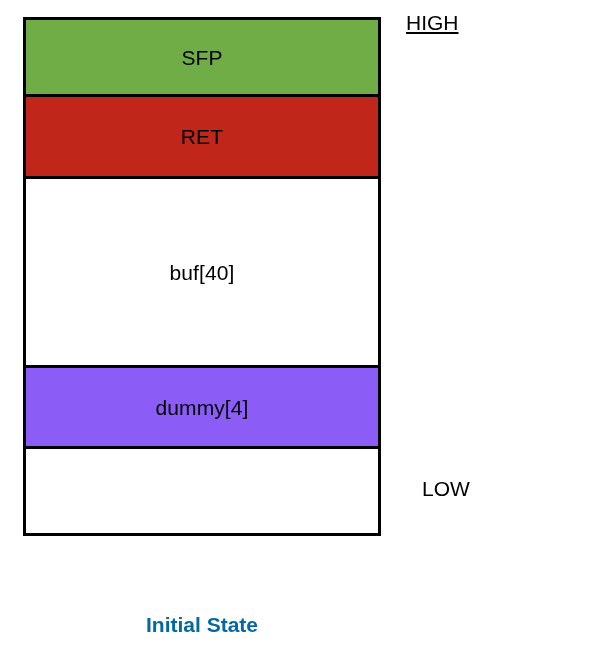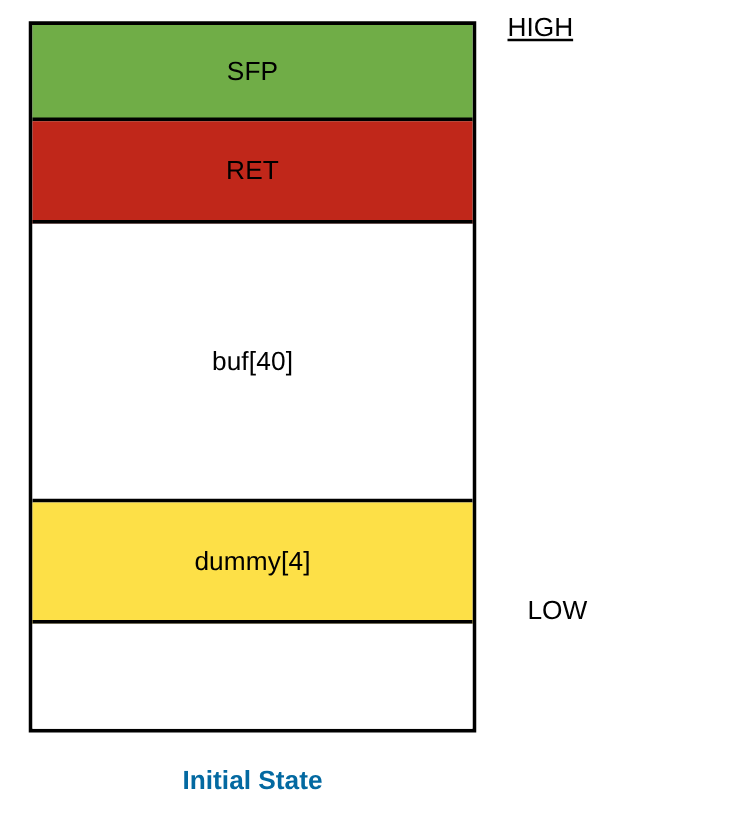--- a/index.html
+++ b/index.html
@@ -95,25 +95,25 @@
   <div class="stack-box">
 
     <div class="stack-cell" style="height: 77px; background: rgb(112, 173, 71);">
       <span class="cell-label">SFP</span>
     </div>
 
     <div class="stack-cell" style="height: 82px; background: rgb(192, 39, 26);">
       <span class="cell-label">RET</span>
     </div>
 
-    <div class="stack-cell" style="height: 223px; background: rgb(255, 255, 255);">
+    <div class="stack-cell" style="height: 189px; background: rgb(255, 255, 255);">
       <span class="cell-label">buf[40]</span>
     </div>
 
-    <div class="stack-cell" style="height: 97px; background: #fde047;">
+    <div class="stack-cell" style="height: 81px; background: #8b5cf6;">
       <span class="cell-label">dummy[4]</span>
     </div>
 
     <div class="stack-cell" style="height: 84px; background: rgb(255, 255, 255);">
       <span class="cell-label"></span>
     </div>
 
   </div>
 
   <div class="edge-label" id="label-high">HIGH</div>

